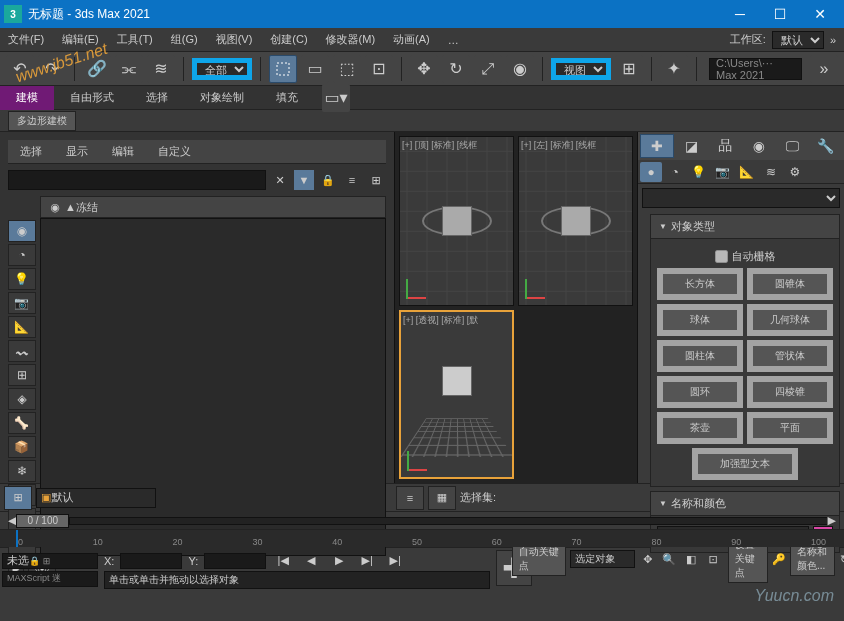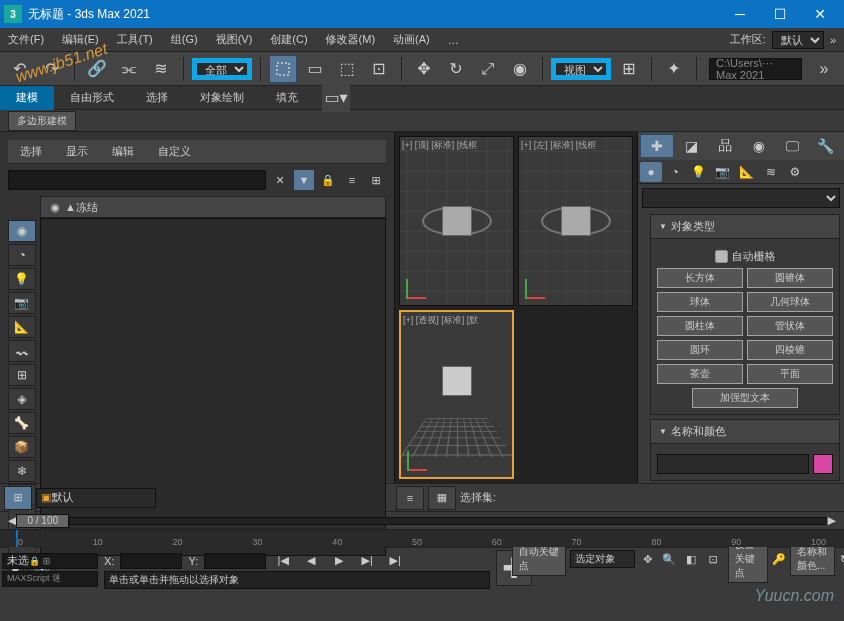--- a/index.html
+++ b/index.html
@@ -14,21 +14,21 @@
 .menubar .right { margin-left: auto; display: flex; align-items: center; gap: 6px; justify-content: flex-end; }
 .menubar select { background: #2a2a2a; border: 1px solid #111; color: #ccc; height: 18px; font-size: 11px; }
 .toolbar1 { height: 34px; background: #444; border-bottom: 1px solid #222; display: flex; align-items: center; padding: 0 6px; gap: 4px; }
 .tbtn { width: 28px; height: 28px; display: flex; align-items: center; justify-content: center; background: #444; border: 1px solid transparent; border-radius: 2px; font-size: 16px; }
 .tbtn.sel { background: #5a7a9a; border: 1px solid #2a4a6a; }
 .tsep { width: 1px; height: 24px; background: #222; margin: 0 4px; }
 .tsel { background: #2a2a2a; border: 5px solid #0ea5e9; color: #ccc; height: 22px; padding: 0 4px; }
 .pathbox { flex: 1; height: 22px; background: #1a1a1a; border: 1px solid #111; color: #888; padding: 0 6px; display: flex; align-items: center; margin: 0 4px; max-width: 150px; }
 .tabbar { height: 24px; background: #333; display: flex; align-items: center; border-bottom: 1px solid #222; }
 .tab { padding: 4px 16px; height: 24px; display: flex; align-items: center; }
-.tab.active { background: #0369a1; color: #fff; }
+.tab.active { background: #701a75; color: #fff; }
 .subtabbar { height: 22px; background: #3a3a3a; display: flex; align-items: center; padding: 0 8px; border-bottom: 1px solid #222; }
 .subtab { padding: 2px 8px; background: #555; border: 1px solid #222; font-size: 10px; }
 .main-area { display: flex; height: 351px; }
 .left-panel { width: 395px; background: #333; border-right: 1px solid #111; display: flex; flex-direction: column; }
 .scene-tabs { display: flex; height: 24px; background: #444; border-bottom: 1px solid #222; align-items: center; padding: 0 4px; gap: 8px; margin: 8px 8px 0 8px; }
 .scene-tabs span { padding: 4px 8px; }
 .scene-search { display: flex; align-items: center; gap: 4px; margin: 6px 8px; }
 .scene-search input { flex: 1; height: 20px; background: #1a1a1a; border: 1px solid #111; color: #ccc; padding: 0 4px; }
 .sicon { width: 20px; height: 20px; display: flex; align-items: center; justify-content: center; }
 .scene-header { display: flex; align-items: center; height: 22px; background: #444; border: 1px solid #222; margin: 0 8px 0 40px; padding: 0 4px; }
@@ -56,21 +56,21 @@
 .cmd-tab.active { background: #5a7a9a; border: 1px solid #2a4a6a; }
 .cmd-sub { height: 24px; display: flex; align-items: center; gap: 2px; padding: 2px; background: #3a3a3a; border-bottom: 1px solid #222; }
 .cmd-sub .sb { width: 22px; height: 20px; display: flex; align-items: center; justify-content: center; font-size: 12px; }
 .cmd-sub .sb.active { background: #5a7a9a; border-radius: 2px; }
 .cmd-sel { margin: 4px; width: calc(100% - 8px); height: 20px; background: #2a2a2a; border: 1px solid #111; color: #ccc; padding: 8px 4px; }
 .rollout { margin: 2px 4px; padding-left: 8px; }
 .rollout-h { background: #444; border: 1px solid #222; padding: 4px 8px; display: flex; align-items: center; gap: 4px; }
 .rollout-h::before { content: '▼'; font-size: 8px; }
 .rollout-b { background: #383838; border: 1px solid #222; border-top: none; padding: 6px; }
 .btn-grid { display: grid; grid-template-columns: 1fr 1fr; gap: 4px; }
-.obj-btn { height: 20px; background: #555; border: 1px solid #a3a3a3; display: flex; align-items: center; justify-content: center; font-size: 10px; }
+.obj-btn { height: 32px; background: #555; border: 6px solid #a3a3a3; display: flex; align-items: center; justify-content: center; font-size: 10px; }
 .chk-row { display: flex; align-items: center; justify-content: center; gap: 4px; padding: 4px 0; color: #888; }
 .color-row { display: flex; align-items: center; gap: 4px; margin-top: 4px; }
 .color-row input { flex: 1; height: 20px; background: #2a2a2a; border: 1px solid #111; }
 .color-sw { width: 20px; height: 20px; background: #d946a6; border: 1px solid #111; }
 .bottom-bar { display: flex; align-items: center; height: 28px; background: #3a3a3a; border-top: 1px solid #222; padding: 0 4px; gap: 4px; }
 .layer-btn { width: 28px; height: 24px; background: #444; border: 1px solid #222; display: flex; align-items: center; justify-content: center; }
 .layer-sel { flex: 0 0 120px; height: 20px; background: #2a2a2a; border: 1px solid #111; color: #e8a23a; padding: 0 4px; display: flex; align-items: center; }
 .timeline-frame { height: 18px; background: #3a3a3a; border-top: 1px solid #222; display: flex; align-items: center; padding: 0 8px; }
 .time-slider { display: flex; align-items: center; width: 100%; }
 .time-handle { height: 14px; background: #666; border: 1px solid #111; padding: 0 10px; display: flex; align-items: center; font-size: 10px; }

